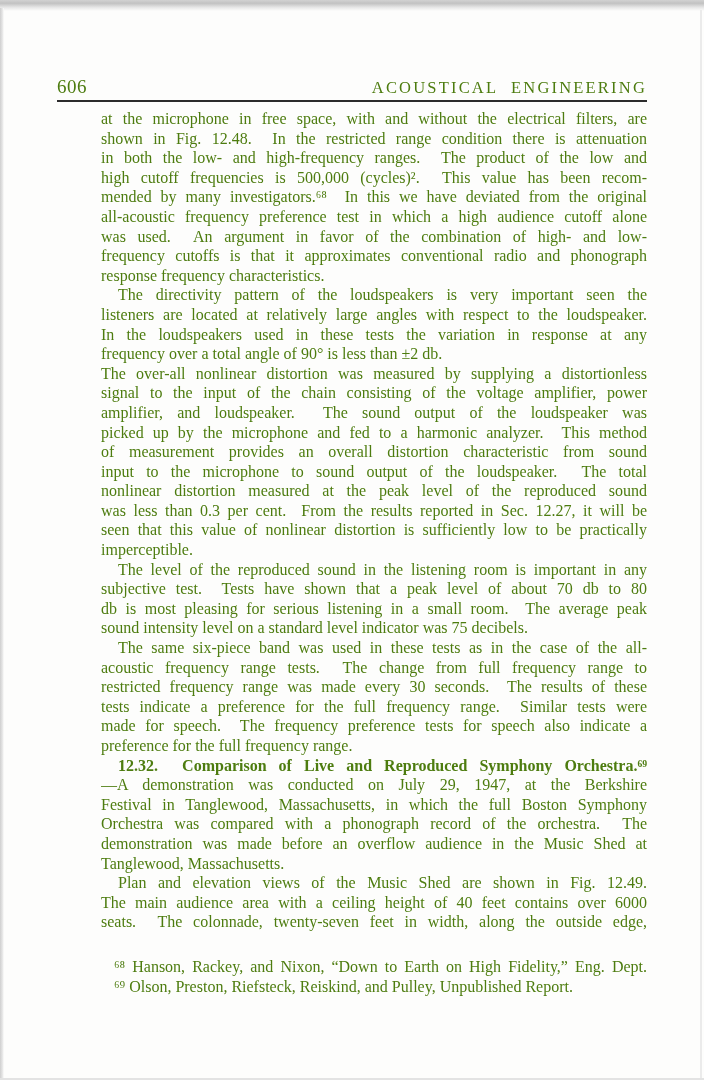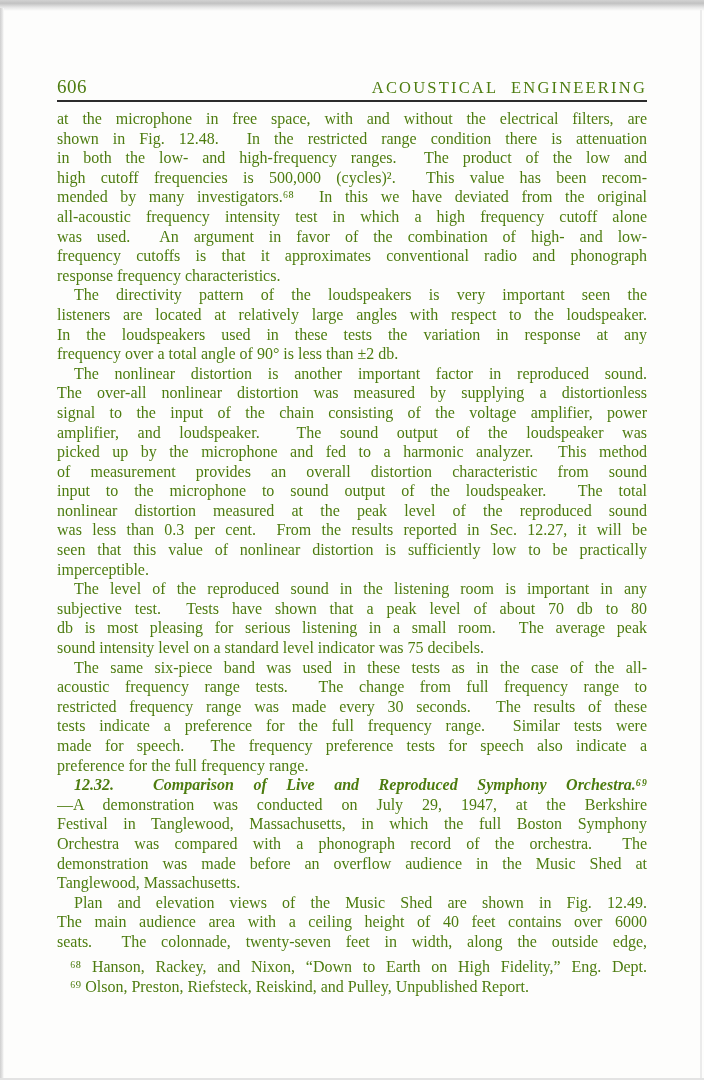--- a/index.html
+++ b/index.html
@@ -59,24 +59,25 @@
     position: absolute;
     top: 109px; left: 57px; width: 590px;
     font-size: 16px;
     line-height: 19.6px;
   }
   .para { margin: 0; }
   .line {
     white-space: pre-wrap;
     text-align: justify;
     overflow: hidden;
+    margin-left: 44px;
   }
   .line.just { text-align-last: justify; }
   .line.indent { text-indent: 17px; }
-  .line.bold { font-weight: bold; font-style: italic; }
+  .line.bold { font-weight: bold; }
   
   .footnotes {
     position: absolute;
     top: 957px; left: 57px; width: 590px;
     font-size: 16px;
     line-height: 20px;
   }
   .footnotes .line.indent { text-indent: 13px; }
 </style>
 </head>
@@ -94,33 +95,32 @@
   </div>
   <div class="head-rule"></div>
 
   <div class="body-text">
       <div class="para">
         <div class="line just">at the microphone in free space, with and without the electrical filters, are</div>
         <div class="line just">shown in Fig. 12.48.  In the restricted range condition there is attenuation</div>
         <div class="line just">in both the low- and high-frequency ranges.  The product of the low and</div>
         <div class="line just">high cutoff frequencies is 500,000 (cycles)².  This value has been recom-</div>
         <div class="line just">mended by many investigators.⁶⁸  In this we have deviated from the original</div>
-        <div class="line just">all-acoustic frequency intensity test in which a high frequency cutoff alone</div>
+        <div class="line just">all-acoustic frequency preference test in which a high audience cutoff alone</div>
         <div class="line just">was used.  An argument in favor of the combination of high- and low-</div>
         <div class="line just">frequency cutoffs is that it approximates conventional radio and phonograph</div>
         <div class="line">response frequency characteristics.</div>
       </div>
       <div class="para">
         <div class="line indent just">The directivity pattern of the loudspeakers is very important seen the</div>
         <div class="line just">listeners are located at relatively large angles with respect to the loudspeaker.</div>
         <div class="line just">In the loudspeakers used in these tests the variation in response at any</div>
         <div class="line">frequency over a total angle of 90° is less than ±2 db.</div>
       </div>
       <div class="para">
-        <div class="line indent just">The nonlinear distortion is another important factor in reproduced sound.</div>
         <div class="line just">The over-all nonlinear distortion was measured by supplying a distortionless</div>
         <div class="line just">signal to the input of the chain consisting of the voltage amplifier, power</div>
         <div class="line just">amplifier, and loudspeaker.  The sound output of the loudspeaker was</div>
         <div class="line just">picked up by the microphone and fed to a harmonic analyzer.  This method</div>
         <div class="line just">of measurement provides an overall distortion characteristic from sound</div>
         <div class="line just">input to the microphone to sound output of the loudspeaker.  The total</div>
         <div class="line just">nonlinear distortion measured at the peak level of the reproduced sound</div>
         <div class="line just">was less than 0.3 per cent.  From the results reported in Sec. 12.27, it will be</div>
         <div class="line just">seen that this value of nonlinear distortion is sufficiently low to be practically</div>
         <div class="line">imperceptible.</div>

